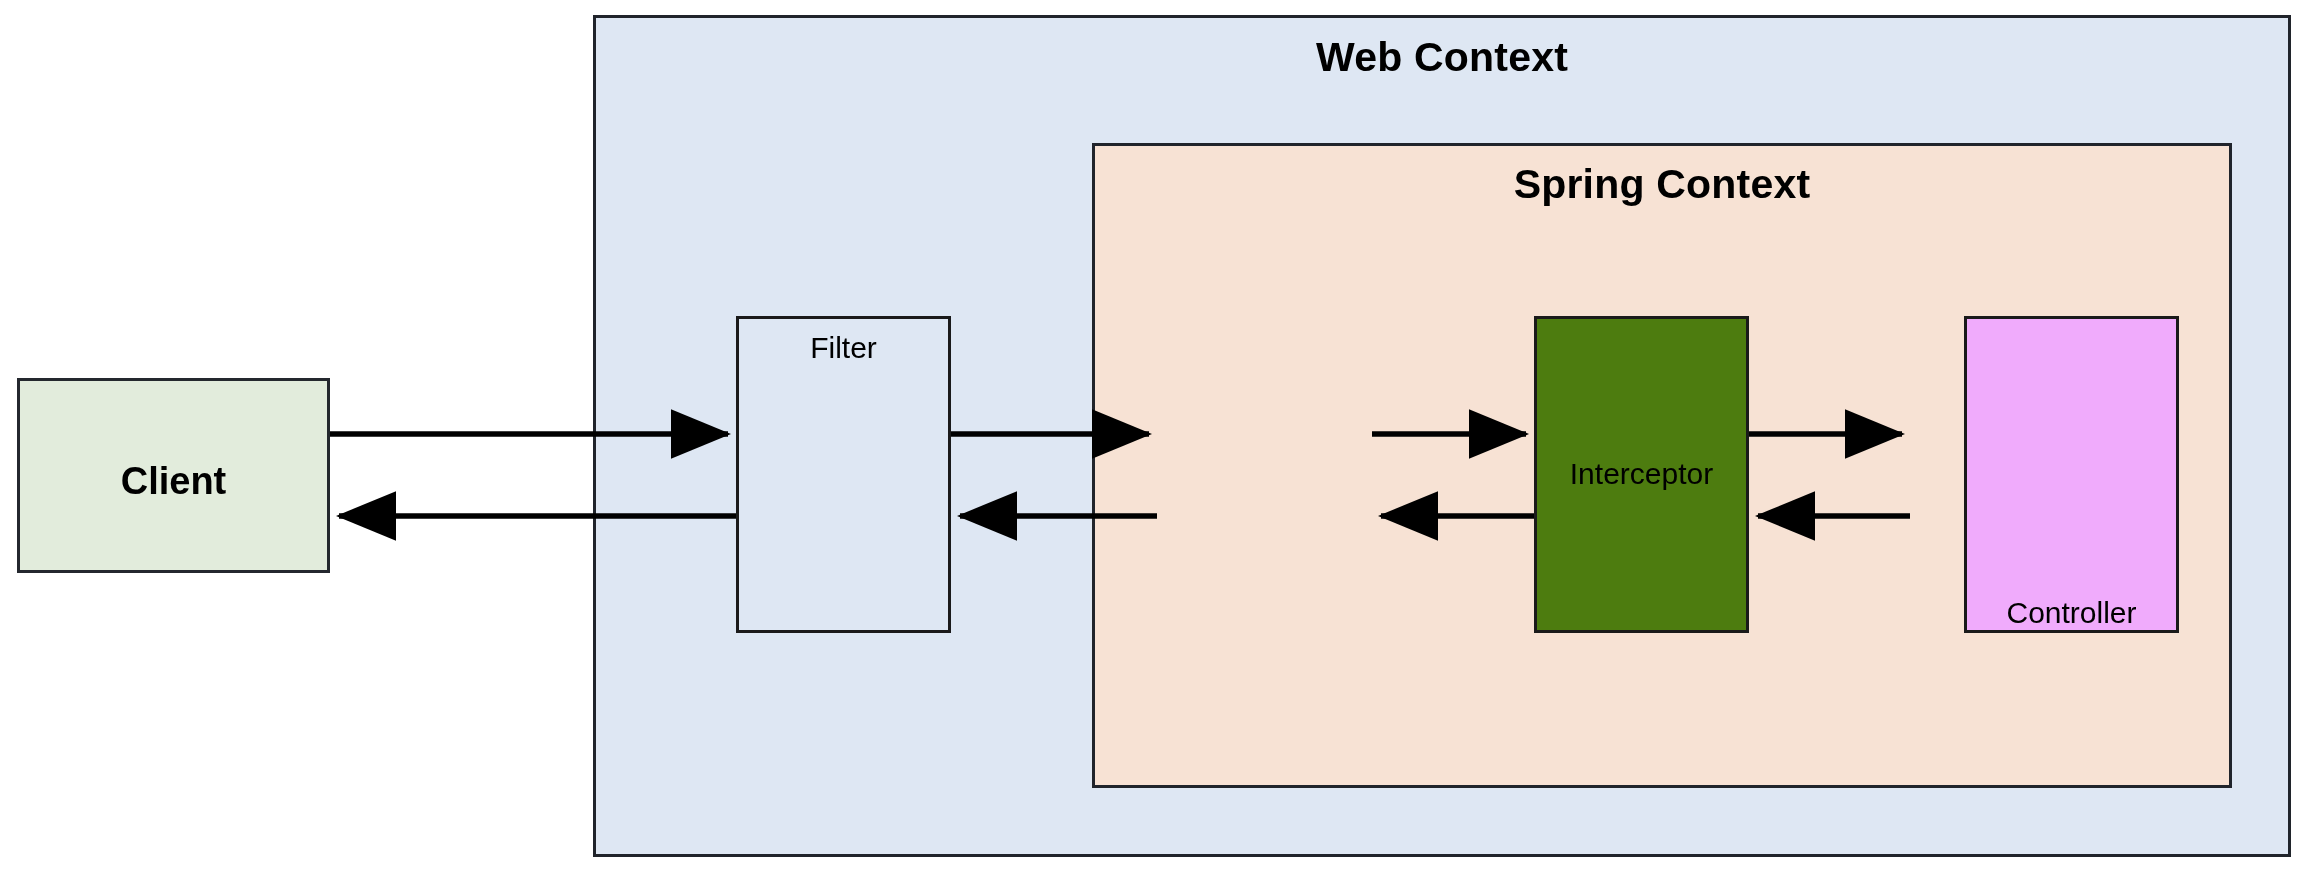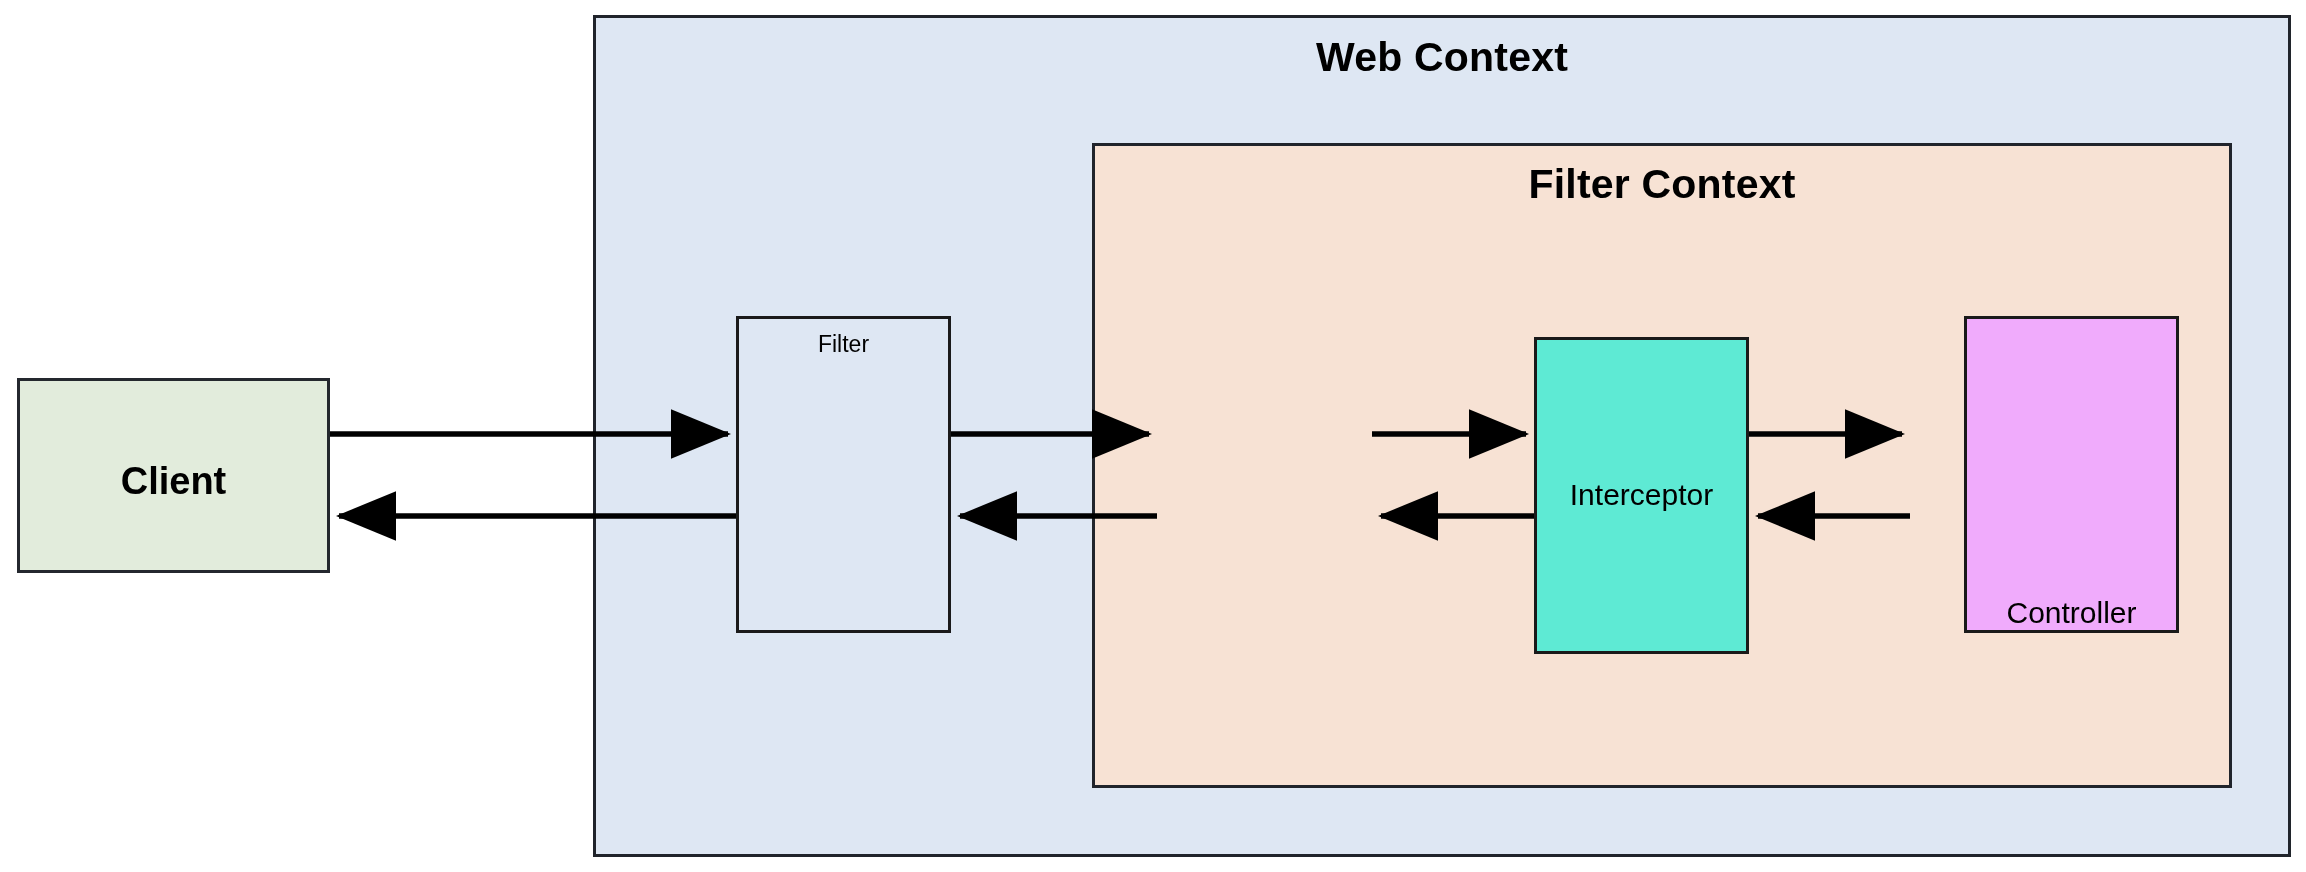--- a/index.html
+++ b/index.html
@@ -100,39 +100,38 @@
   
   #filter {
     left: 736px;
     top: 316px;
     width: 215px;
     height: 317px;
     background: #dee7f3;
     border-color: #1a1a1a;
   }
   #filter > .node-label {
-    font-size: 23px;
+    font-size: 30px;
     padding-top: 12px;
   }
 
   
   #dispatcher-servlet {
     left: 1157px;
     top: 316px;
     width: 215px;
     height: 317px;
     background: #f7e2d4;
   }
   #interceptor {
     left: 1534px;
     top: 316px;
     width: 215px;
     height: 317px;
-    background: #5eead4;
-    margin-top: 21px;
+    background: #4d7c0f;
   }
   #controller {
     left: 1964px;
     top: 316px;
     width: 215px;
     height: 317px;
     background: #f0abfc;
     align-items: flex-end;
   }
   #dispatcher-servlet > .node-label,
@@ -154,21 +153,21 @@
 </head>
 <body>
 
 <div id="canvas">
 
   <div class="node container-box" id="web-context">
     <span class="node-label">Web Context</span>
   </div>
 
   <div class="node container-box" id="spring-context">
-    <span class="node-label">Filter Context</span>
+    <span class="node-label">Spring Context</span>
   </div>
 
   <div class="node leaf-box label-top" id="client">
     <span class="node-label">Client</span>
   </div>
 
   <div class="node leaf-box label-top" id="filter">
     <span class="node-label">Filter</span>
   </div>
 

